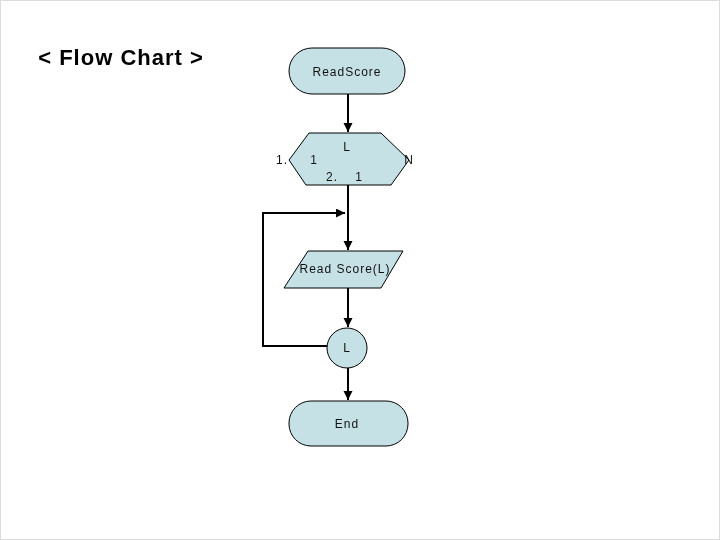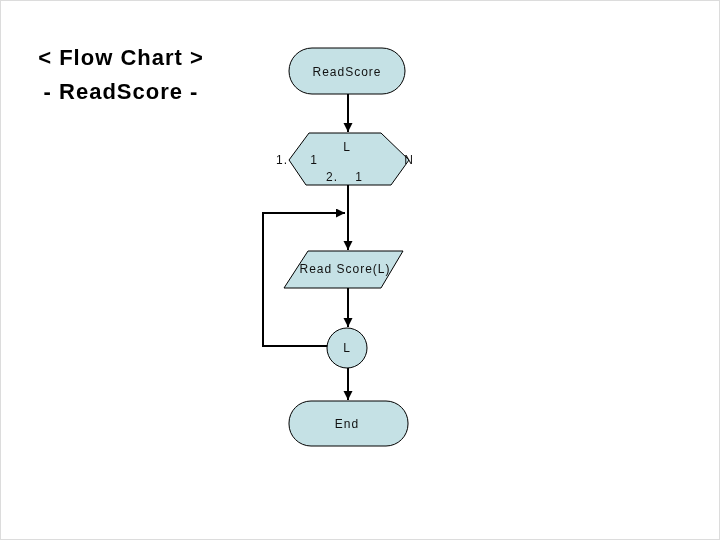--- a/index.html
+++ b/index.html
@@ -51,21 +51,20 @@
     fill: none;
   }
 </style>
 </head>
 <body>
 
 <div class="slide">
 
   <div class="slide-title">
     <div>&lt; Flow Chart &gt;</div>
-    <div>- ReadScore -</div>
   </div>
 
   <svg class="flowchart" width="720" height="540" viewBox="0 0 720 540">
     <defs>
       <marker id="arrowhead" markerWidth="10" markerHeight="10" refX="9" refY="4.5" orient="auto" markerUnits="userSpaceOnUse">
         <path d="M0,0 L9,4.5 L0,9 Z" fill="#000000"></path>
       </marker>
     </defs>
 
     <line class="connector" x1="347" y1="93" x2="347" y2="131" marker-end="url(#arrowhead)"></line>

